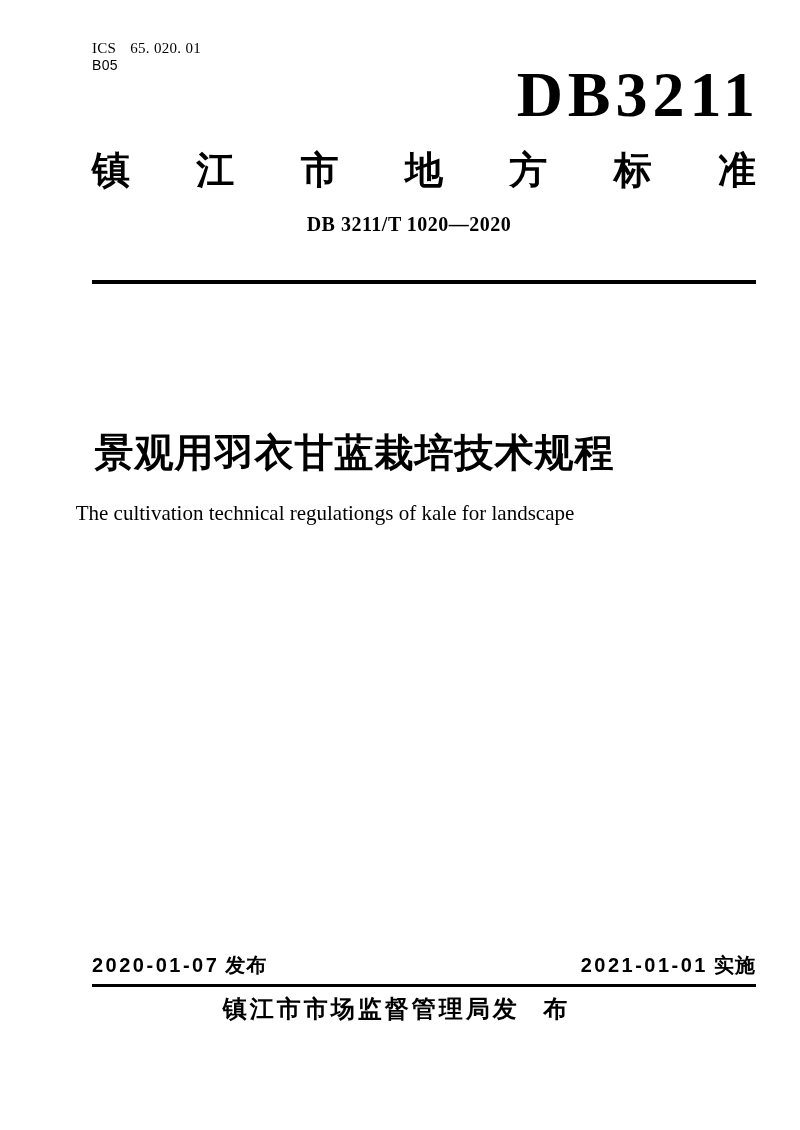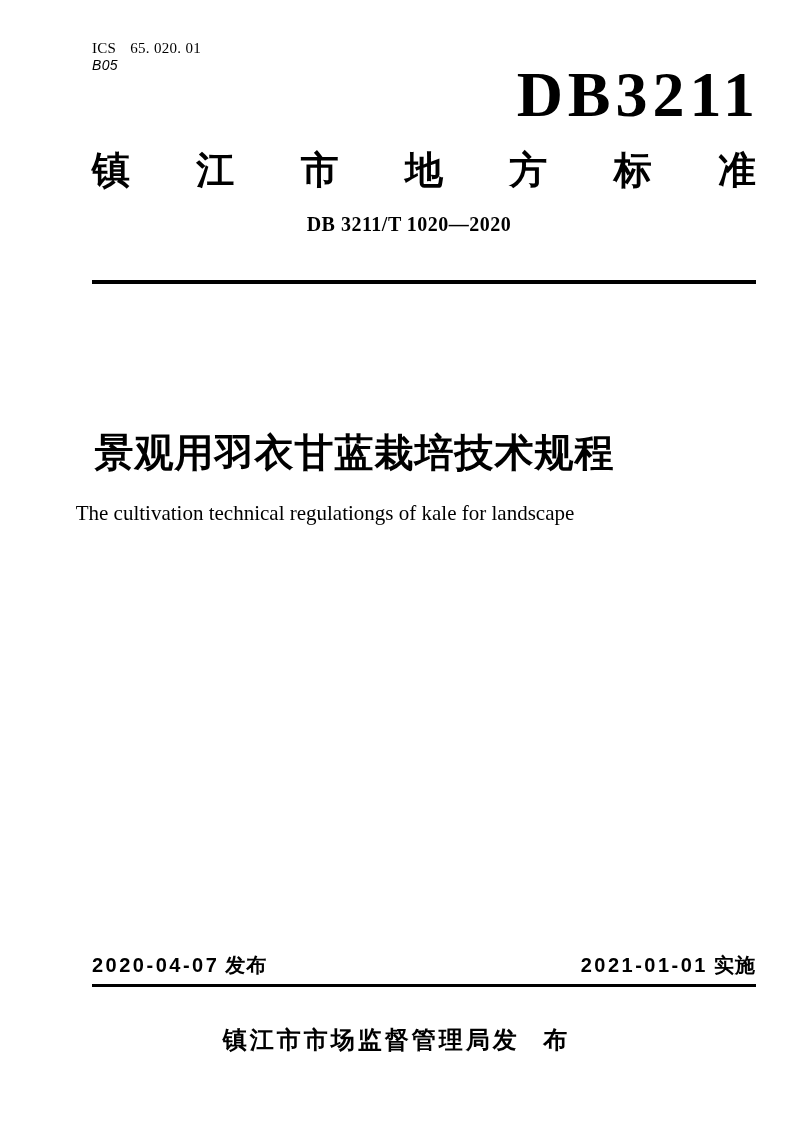--- a/index.html
+++ b/index.html
@@ -19,21 +19,21 @@
   
   .ics-block {
     position: absolute;
     left: 92px; top: 40px;
     font-size: 15px;
     line-height: 17px;
     letter-spacing: 0.3px;
   }
   .ics-line { font-family: "Liberation Serif", serif; }
   .ics-label { display: inline-block; margin-right: 14px; }
-  .doc-class { font-family: "Liberation Sans", sans-serif; font-size: 14px; font-style: italic; }
+  .doc-class { font-family: "Liberation Sans", sans-serif; font-size: 14px; }
   
   .db-code {
     position: absolute;
     right: 40px; top: 58px;
     font-family: "Liberation Serif", serif;
     font-weight: 700;
     font-size: 64px;
     line-height: 74px;
     letter-spacing: 5px;
     white-space: nowrap;
@@ -108,21 +108,21 @@
   .date-label { letter-spacing: 1px; }
   .dates-rule {
     position: absolute;
     left: 92px; top: 984px;
     width: 664px; height: 3px;
     background: #000000;
   }
   
   .publisher-row {
     position: absolute;
-    left: 0; top: 1025px;
+    left: 0; top: 994px;
     width: 800px;
     display: flex;
     justify-content: center;
     align-items: baseline;
     font-family: "Liberation Sans", sans-serif;
     font-weight: 700;
     font-size: 24px;
     line-height: 30px;
     white-space: nowrap;
   }
@@ -156,21 +156,21 @@
   <div class="standard-number">DB 3211/T 1020—2020</div>
 
   <div class="header-rule"></div>
 
   <div class="title-zh">景观用羽衣甘蓝栽培技术规程</div>
 
   <div class="title-en">The cultivation technical regulationgs of kale for landscape</div>
 
   <div class="dates-row">
     <div>
-      <span class="date-num">2020-04-07</span><span class="date-label">发布</span>
+      <span class="date-num">2020-01-07</span><span class="date-label">发布</span>
     </div>
     <div>
       <span class="date-num">2021-01-01</span><span class="date-label">实施</span>
     </div>
   </div>
 
   <div class="dates-rule"></div>
 
   <div class="publisher-row">
     <span class="publisher-name">镇江市市场监督管理局</span>

